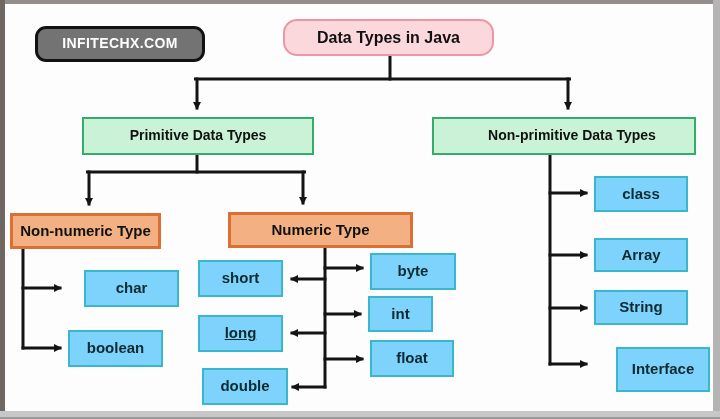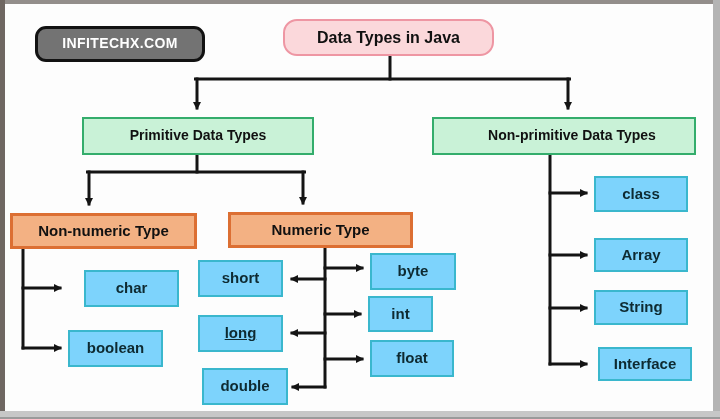--- a/index.html
+++ b/index.html
@@ -73,37 +73,37 @@
     </g>
   </svg>
 
   <div class="node badge" style="left:35px;top:26px;width:170px;height:36px;">INFITECHX.COM</div>
 
   <div class="node pink" style="left:283px;top:19px;width:211px;height:37px;border-radius:14px;">Data Types in Java</div>
 
   <div class="node green" style="left:82px;top:117px;width:232px;height:38px;">Primitive Data Types</div>
   <div class="node green" style="left:432px;top:117px;width:264px;height:38px;padding-left:16px;">Non-primitive Data Types</div>
 
-  <div class="node orange" style="left:10px;top:213px;width:187px;height:36px;">Non-numeric Type</div>
+  <div class="node orange" style="left:10px;top:213px;width:151px;height:36px;">Non-numeric Type</div>
   <div class="node orange" style="left:228px;top:212px;width:185px;height:36px;">Numeric Type</div>
 
   <div class="node cyan" style="left:84px;top:270px;width:95px;height:37px;">char</div>
   <div class="node cyan" style="left:68px;top:330px;width:95px;height:37px;">boolean</div>
 
   <div class="node cyan" style="left:198px;top:260px;width:85px;height:37px;">short</div>
   <div class="node cyan" style="left:198px;top:315px;width:85px;height:37px;text-decoration:underline;">long</div>
   <div class="node cyan" style="left:202px;top:368px;width:86px;height:37px;">double</div>
 
   <div class="node cyan" style="left:370px;top:253px;width:86px;height:37px;">byte</div>
   <div class="node cyan" style="left:368px;top:296px;width:65px;height:36px;">int</div>
   <div class="node cyan" style="left:370px;top:340px;width:84px;height:37px;">float</div>
 
   <div class="node cyan" style="left:594px;top:176px;width:94px;height:36px;">class</div>
   <div class="node cyan" style="left:594px;top:238px;width:94px;height:34px;">Array</div>
   <div class="node cyan" style="left:594px;top:290px;width:94px;height:35px;">String</div>
-  <div class="node cyan" style="left:598px;top:347px;width:94px;height:34px;">Interface</div>
+  <div class="node cyan" style="left:616px;top:347px;width:94px;height:45px;">Interface</div>
 
   <div class="edge edge-top"></div>
   <div class="edge edge-left"></div>
   <div class="edge edge-right"></div>
   <div class="edge edge-bottom"></div>
 
 </div>
 
 </body></html>

